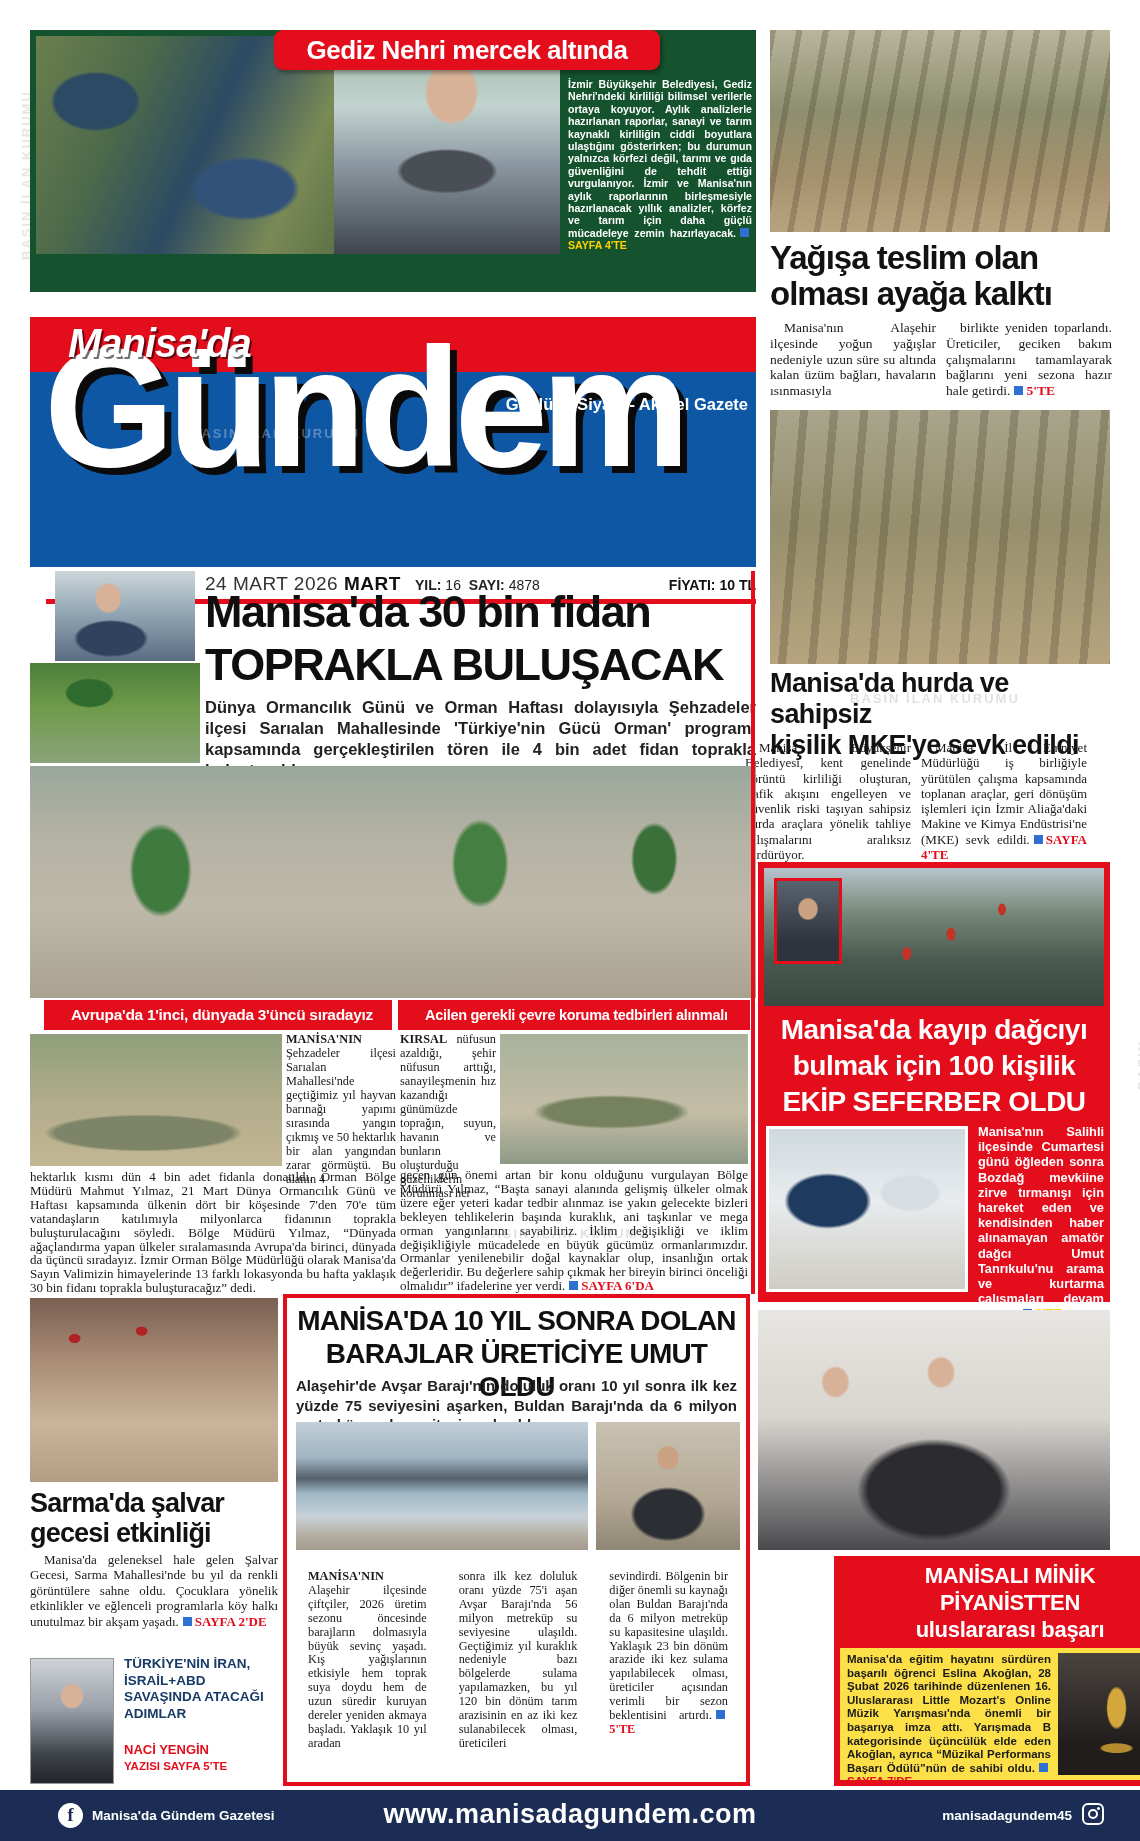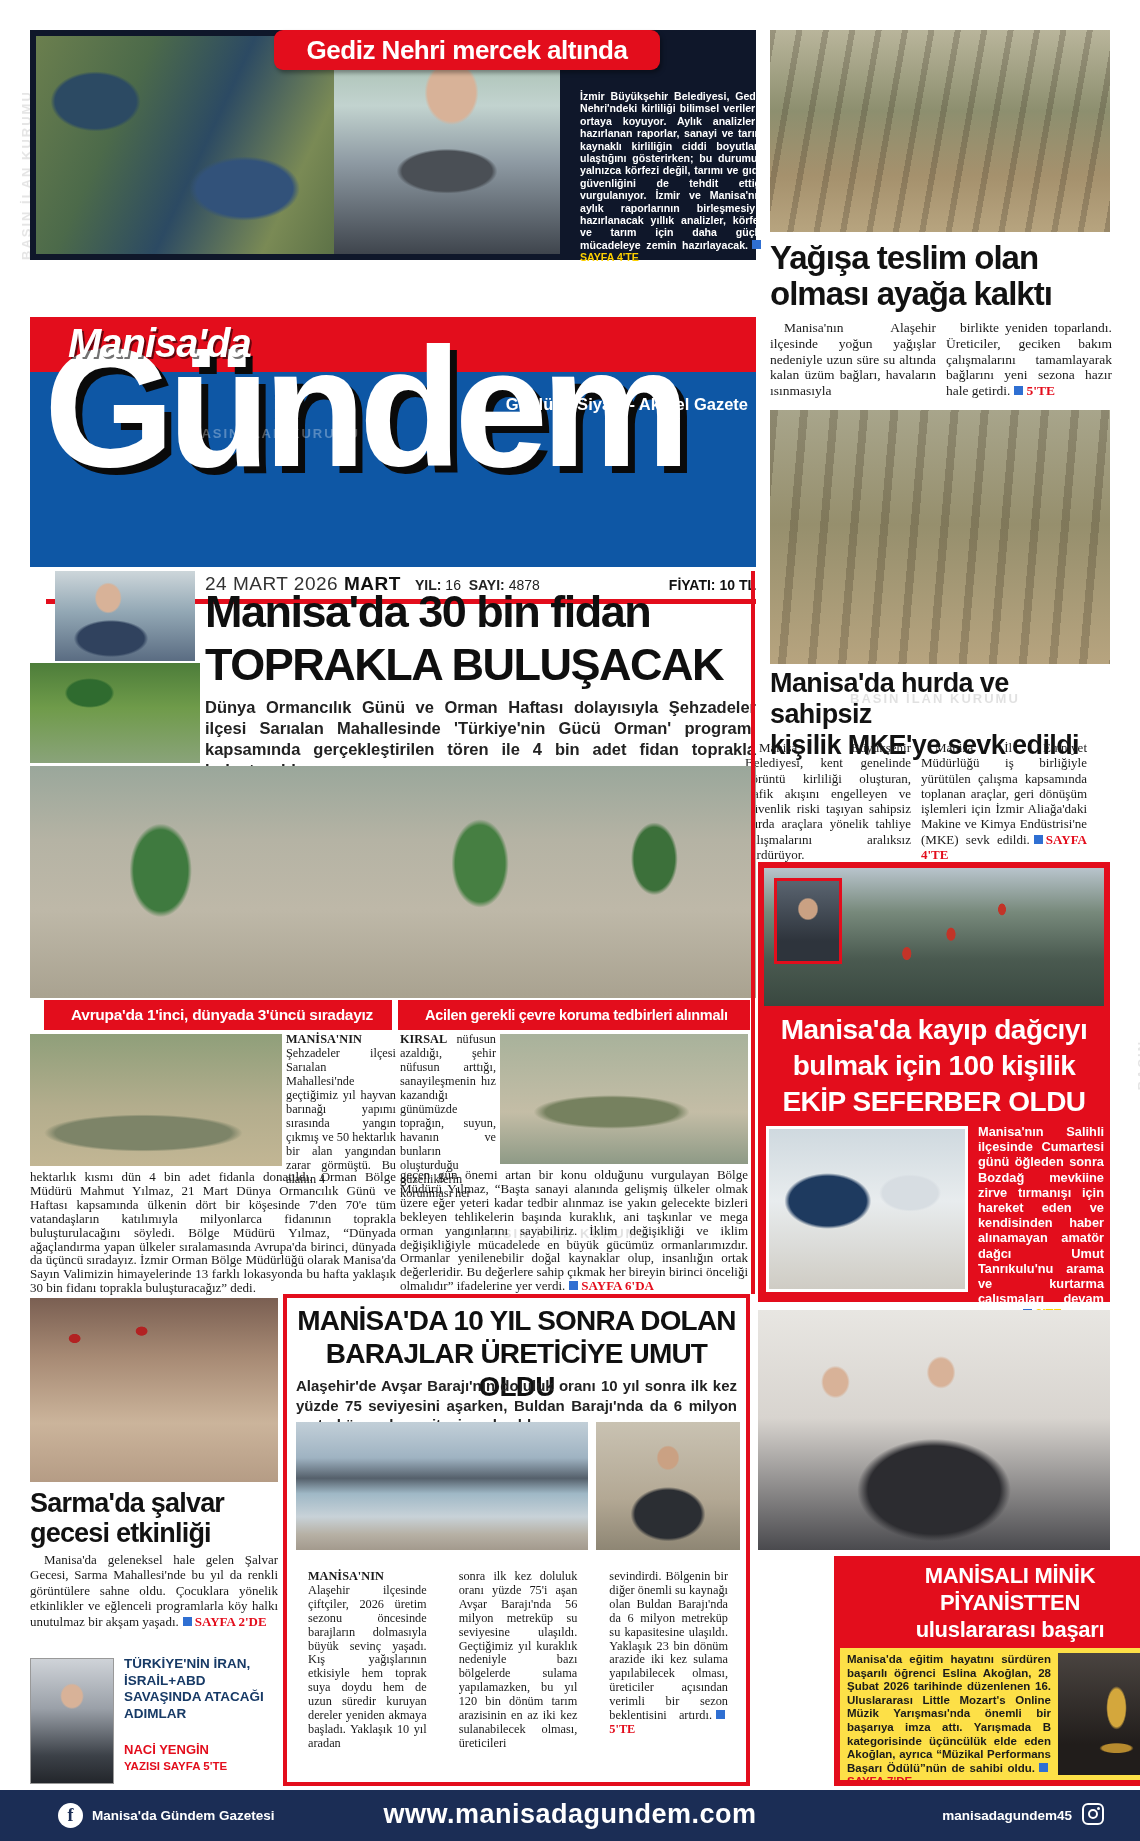--- a/index.html
+++ b/index.html
@@ -7,35 +7,35 @@
         font-family:"Liberation Sans",sans-serif;margin:0 auto;}
   .abs{position:absolute;}
   .ph{position:absolute;background-size:cover;}
   
   .wm{position:absolute;font-weight:bold;letter-spacing:2px;font-size:13px;line-height:1.4;
       text-align:center;pointer-events:none;white-space:pre-line;}
   .wm-grey{color:rgba(120,120,120,.22);}
   .wm-white{color:rgba(255,255,255,.30);}
   .wm-rot{transform:rotate(-90deg);transform-origin:left top;color:rgba(150,150,150,.25);}
   
-  .top-story{left:30px;top:30px;width:726px;height:230px;background:#0f172a;}
+  .top-story{left:30px;top:30px;width:726px;height:262px;background:#14532d;}
   .pill{position:absolute;left:244px;top:0px;width:386px;height:40px;background:#e30d1c;
         border-radius:9px;z-index:5;display:flex;align-items:center;justify-content:center;
         box-shadow:2px 3px 4px rgba(0,0,0,.35);}
   .pill span{color:#fff;font-size:26px;font-weight:800;letter-spacing:-.5px;white-space:nowrap;}
   .river{left:6px;top:6px;width:298px;height:218px;
      background:radial-gradient(90px 60px at 20% 30%,#2c4a63 0 45%,transparent 50%),
                 radial-gradient(120px 70px at 70% 70%,#32527a 0 40%,transparent 46%),
                 linear-gradient(115deg,#6b7f4e,#4c6a4a 30%,#2c4a63 55%,#7a8a55 82%,#5d7247);}
   .izmirman{left:304px;top:6px;width:226px;height:218px;
      background:radial-gradient(52px 62px at 52% 26%,#d8b298 0 46%,transparent 52%),
                 radial-gradient(90px 40px at 50% 62%,#4a4f55 0 50%,transparent 56%),
                 linear-gradient(180deg,#9fb9a8 0%,#c2d3cf 32%,#8e9aa3 58%,#3f454d 100%);}
   .tstext{position:absolute;left:534px;top:44px;width:184px;height:180px;overflow:hidden;
-        color:#fff;font-size:10.6px;line-height:12.4px;font-weight:600;text-align:justify;margin:16px;}
+        color:#fff;font-size:10.6px;line-height:12.4px;font-weight:600;text-align:justify;margin:4px;}
   
   .sq{display:inline-block;width:9px;height:9px;background:#2f6fd2;margin:0 3px 0 4px;}
   .ref-y{color:#ffd200;font-weight:800;}
   .ref-r{color:#e30d1c;font-weight:800;}
   
   .vineyard1{left:770px;top:30px;width:340px;height:202px;
      background:repeating-linear-gradient(100deg,rgba(60,50,35,.25) 0 6px,transparent 6px 26px),
                 linear-gradient(180deg,#b9b59b 0%,#8d8f6f 40%,#a5916d 72%,#b7a47f 100%);}
   .h-black{color:#121212;font-weight:900;letter-spacing:-1px;}
   .yagisa-h{left:770px;top:240px;width:342px;font-size:33px;line-height:36px;}

